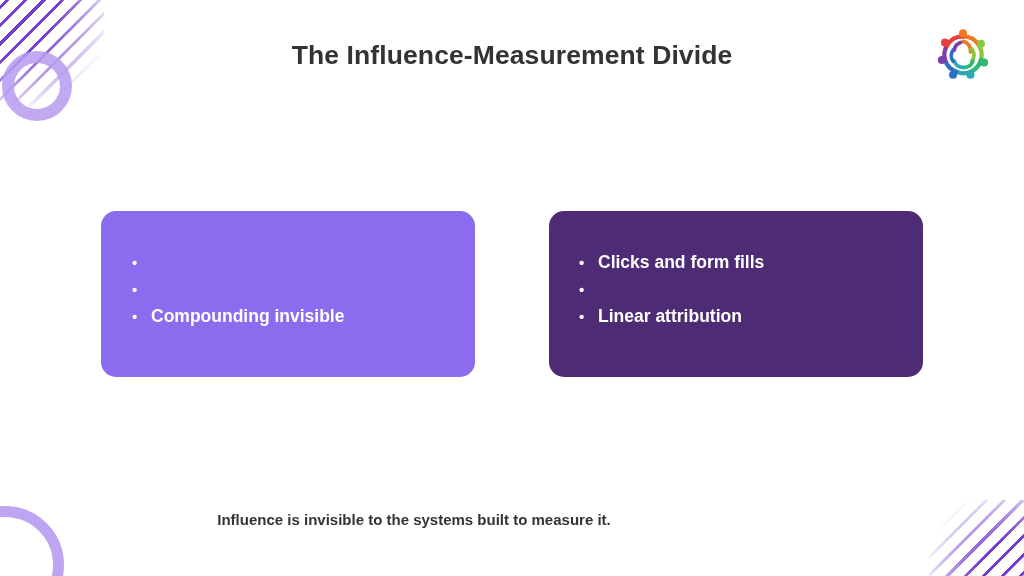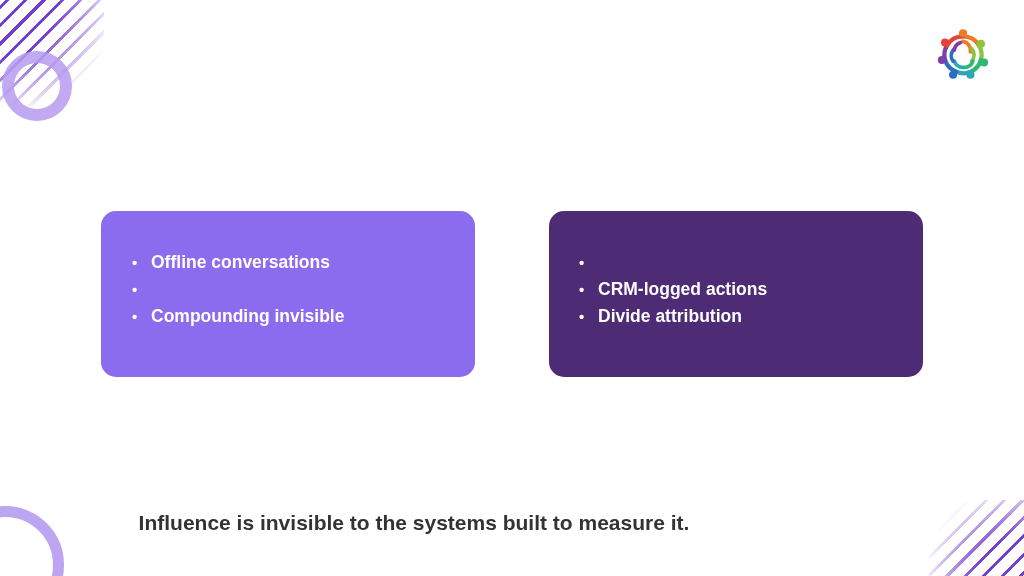--- a/index.html
+++ b/index.html
@@ -134,21 +134,21 @@
     font-size: 15px;
   }
 
   
   .footer {
     position: absolute;
     left: 0;
     top: 511px;
     width: 828px;
     text-align: center;
-    font-size: 21px;
+    font-size: 15px;
     font-weight: bold;
     color: #333333;
   }
 </style>
 </head>
 <body>
 
 <div class="slide">
 
   <div class="deco deco-tl-stripes"></div>
@@ -178,48 +178,48 @@
       <circle cx="50" cy="15" r="6.5" fill="#f07a22"></circle>
       <circle cx="79" cy="32" r="6.5" fill="#8cc63e"></circle>
       <circle cx="84" cy="62" r="6.5" fill="#2eb872"></circle>
       <circle cx="62" cy="82" r="6.5" fill="#2aa9b5"></circle>
       <circle cx="34" cy="82" r="6.5" fill="#2b6fc4"></circle>
       <circle cx="16" cy="58" r="6.5" fill="#7e3fa8"></circle>
       <circle cx="21" cy="30" r="6.5" fill="#e8403a"></circle>
     </svg>
   </div>
 
+  <div class="title">The Influence-Measurement Divide</div>
 
   <div class="card card-left">
     <ul class="bullets">
       <li>
           <span class="bullet-dot">•</span>
-          <span>Offline conversations</span>
         </li>
       <li>
           <span class="bullet-dot">•</span>
         </li>
       <li>
           <span class="bullet-dot">•</span>
           <span>Compounding invisible</span>
         </li>
     </ul>
   </div>
 
   <div class="card card-right">
     <ul class="bullets">
       <li>
           <span class="bullet-dot">•</span>
-        </li>
-      <li>
-          <span class="bullet-dot">•</span>
-          <span>CRM-logged actions</span>
-        </li>
-      <li>
-          <span class="bullet-dot">•</span>
-          <span>Divide attribution</span>
+          <span>Clicks and form fills</span>
+        </li>
+      <li>
+          <span class="bullet-dot">•</span>
+        </li>
+      <li>
+          <span class="bullet-dot">•</span>
+          <span>Linear attribution</span>
         </li>
     </ul>
   </div>
 
   <div class="footer">Influence is invisible to the systems built to measure it.</div>
 
 </div>
 
 </body></html>

